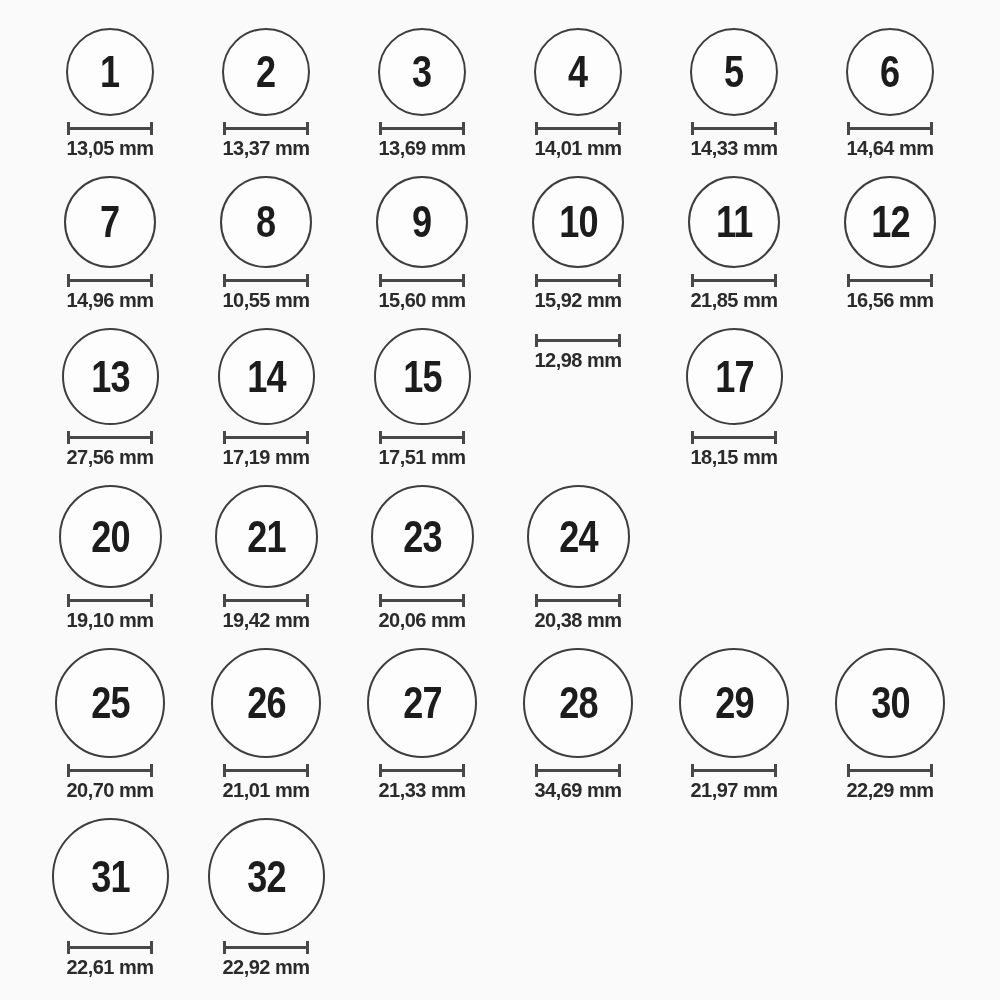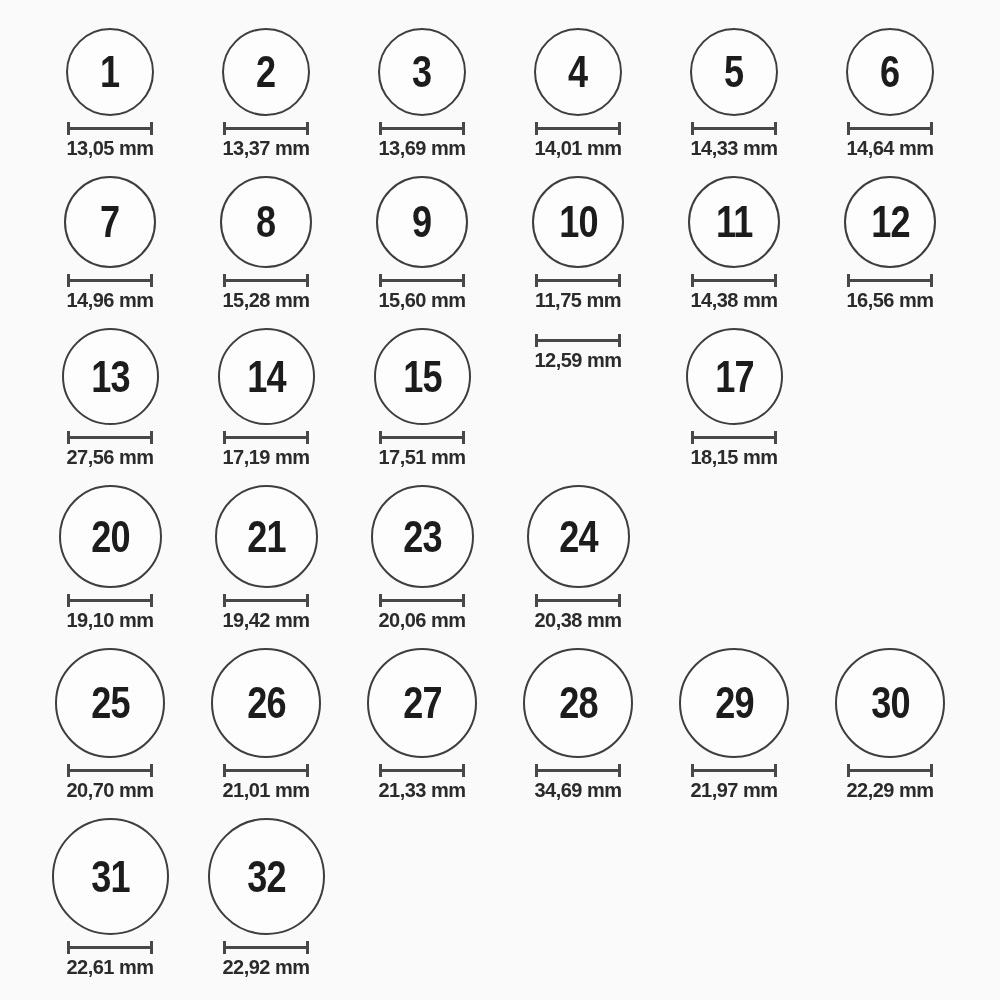--- a/index.html
+++ b/index.html
@@ -124,42 +124,42 @@
           <span class="num">7</span>
         </div>
         <div class="measure"></div>
         <div class="label">14,96 mm</div>
       </div>
       <div class="cell">
         <div class="circle">
           <span class="num">8</span>
         </div>
         <div class="measure"></div>
-        <div class="label">15,28 mm</div>
+        <div class="label">10,55 mm</div>
       </div>
       <div class="cell">
         <div class="circle">
           <span class="num">9</span>
         </div>
         <div class="measure"></div>
         <div class="label">15,60 mm</div>
       </div>
       <div class="cell">
         <div class="circle">
           <span class="num">10</span>
         </div>
         <div class="measure"></div>
-        <div class="label">11,75 mm</div>
+        <div class="label">15,92 mm</div>
       </div>
       <div class="cell">
         <div class="circle">
           <span class="num">11</span>
         </div>
         <div class="measure"></div>
-        <div class="label">14,38 mm</div>
+        <div class="label">21,85 mm</div>
       </div>
       <div class="cell">
         <div class="circle">
           <span class="num">12</span>
         </div>
         <div class="measure"></div>
         <div class="label">16,56 mm</div>
       </div>
     </div>
   <div class="row" style="--d: 97px;">
@@ -179,21 +179,21 @@
       </div>
       <div class="cell">
         <div class="circle">
           <span class="num">15</span>
         </div>
         <div class="measure"></div>
         <div class="label">17,51 mm</div>
       </div>
       <div class="cell">
         <div class="measure"></div>
-        <div class="label">12,59 mm</div>
+        <div class="label">12,98 mm</div>
       </div>
       <div class="cell">
         <div class="circle">
           <span class="num">17</span>
         </div>
         <div class="measure"></div>
         <div class="label">18,15 mm</div>
       </div>
     </div>
   <div class="row" style="--d: 103px;">

